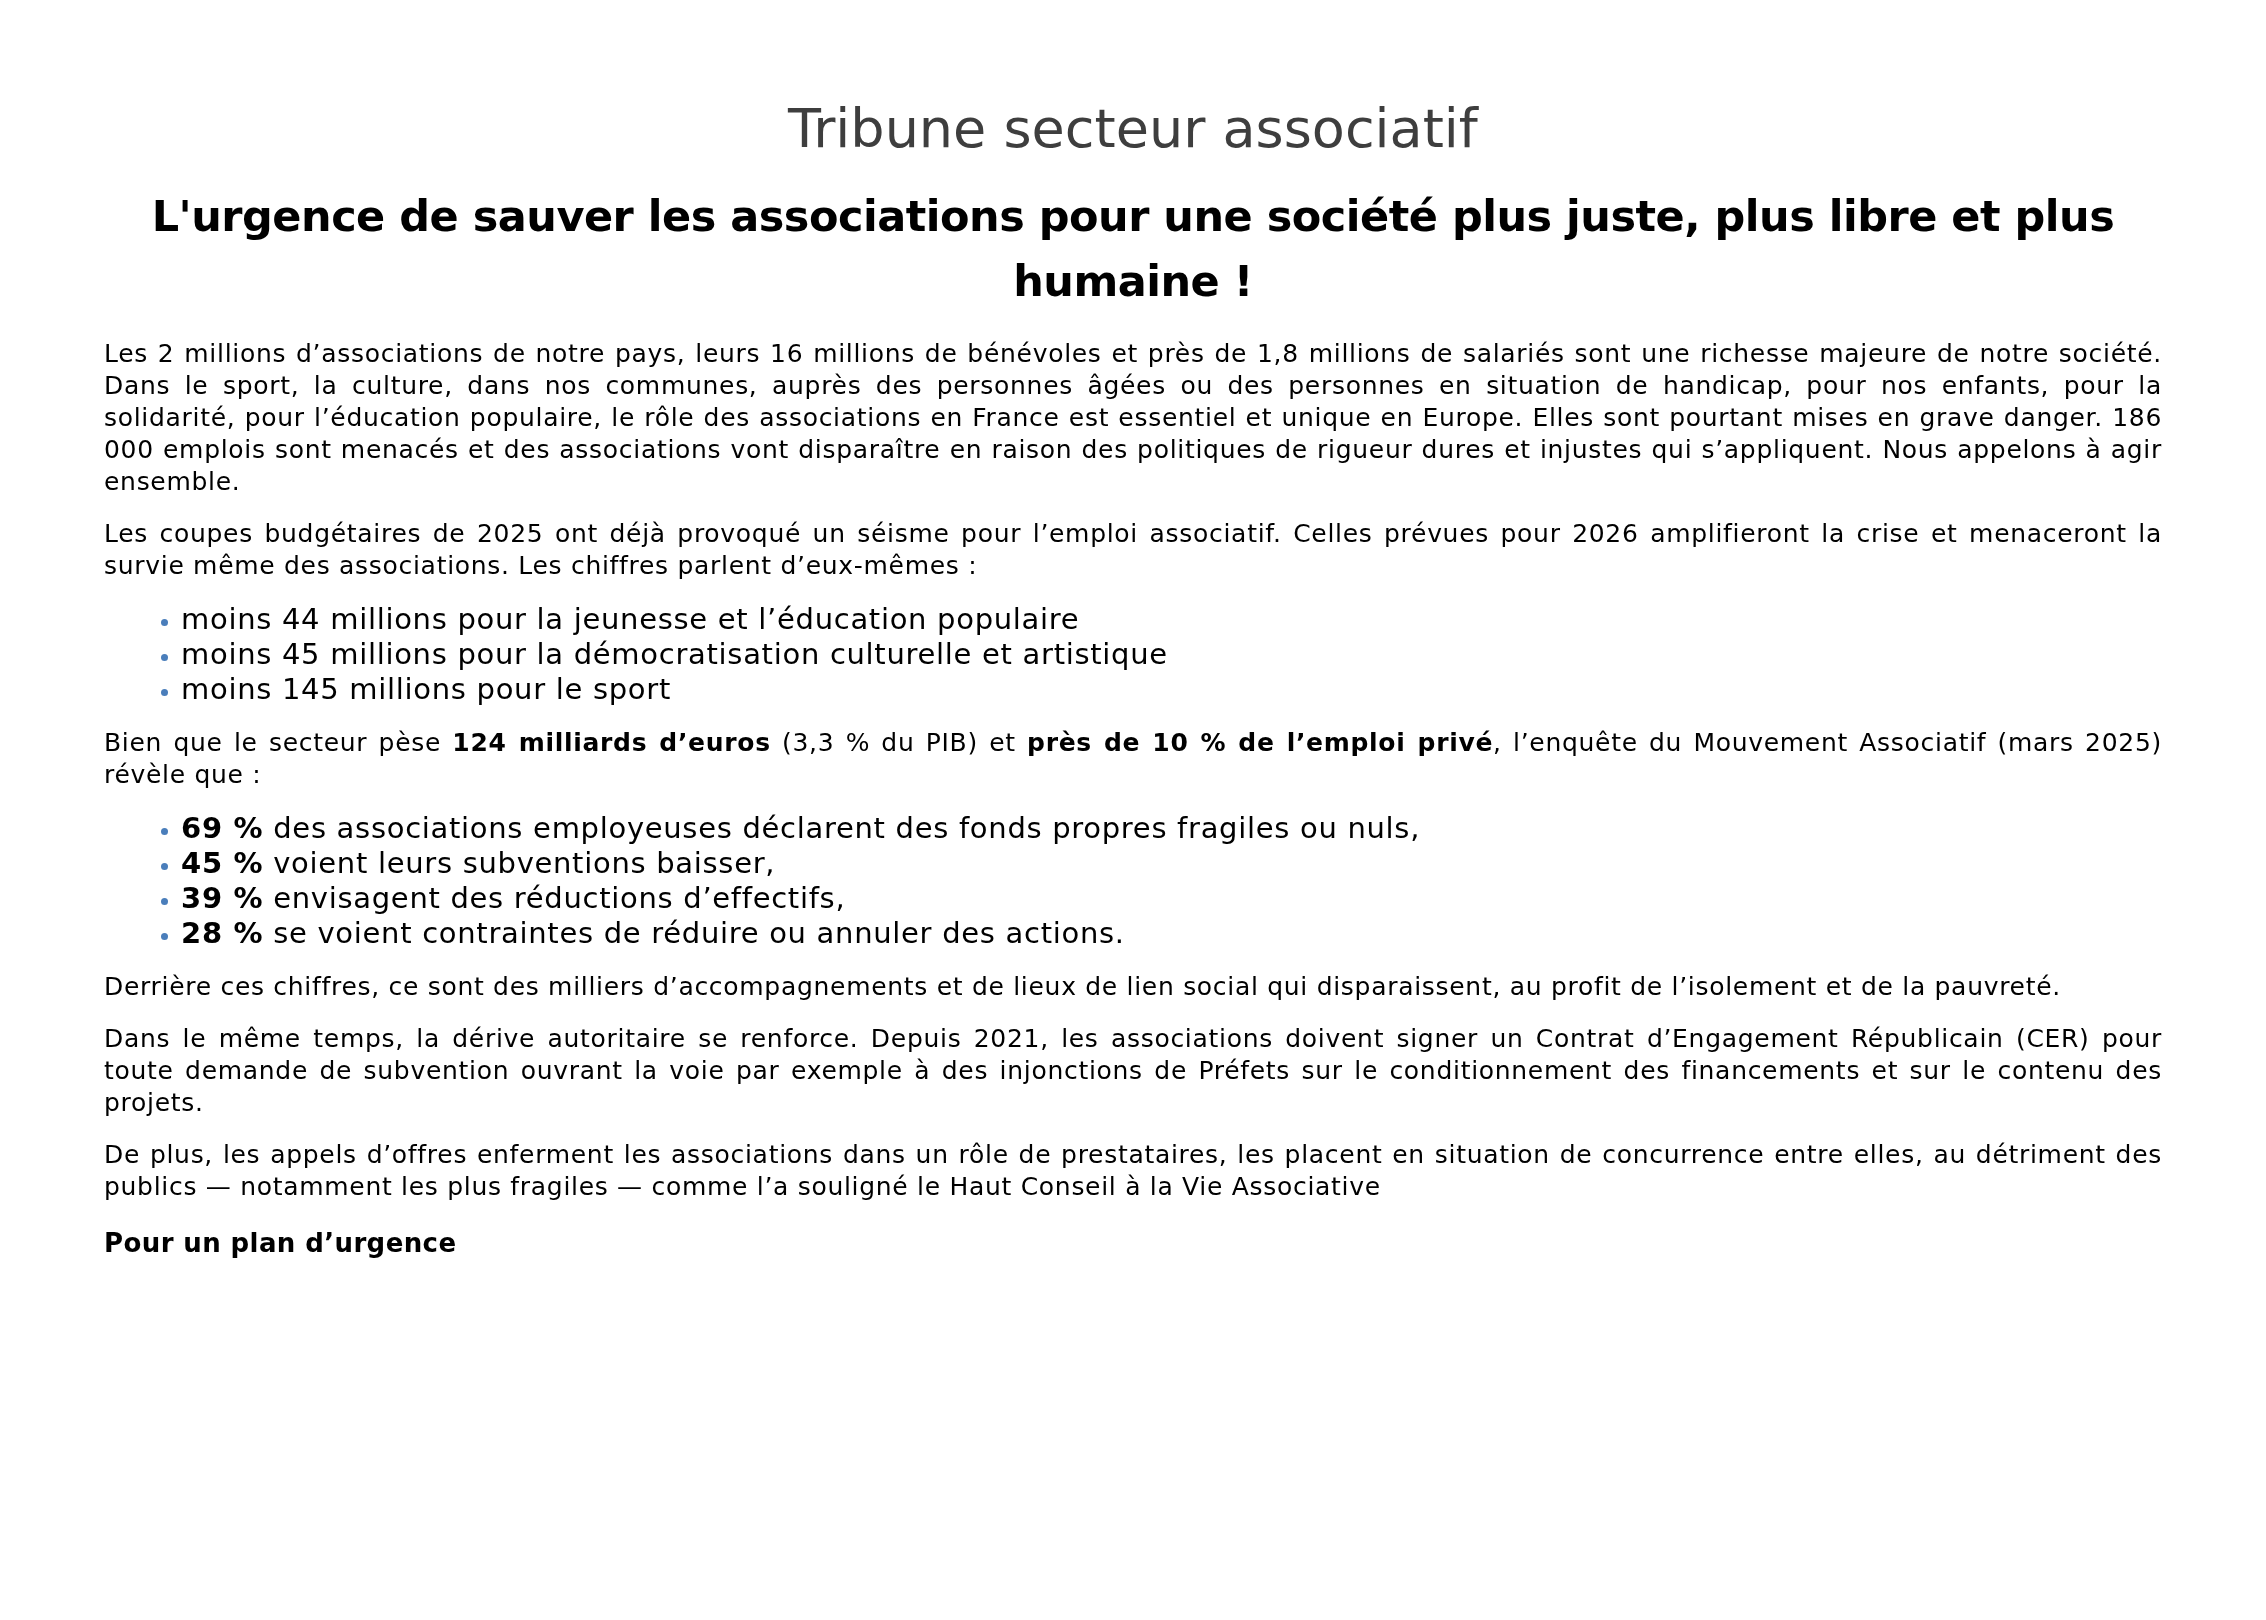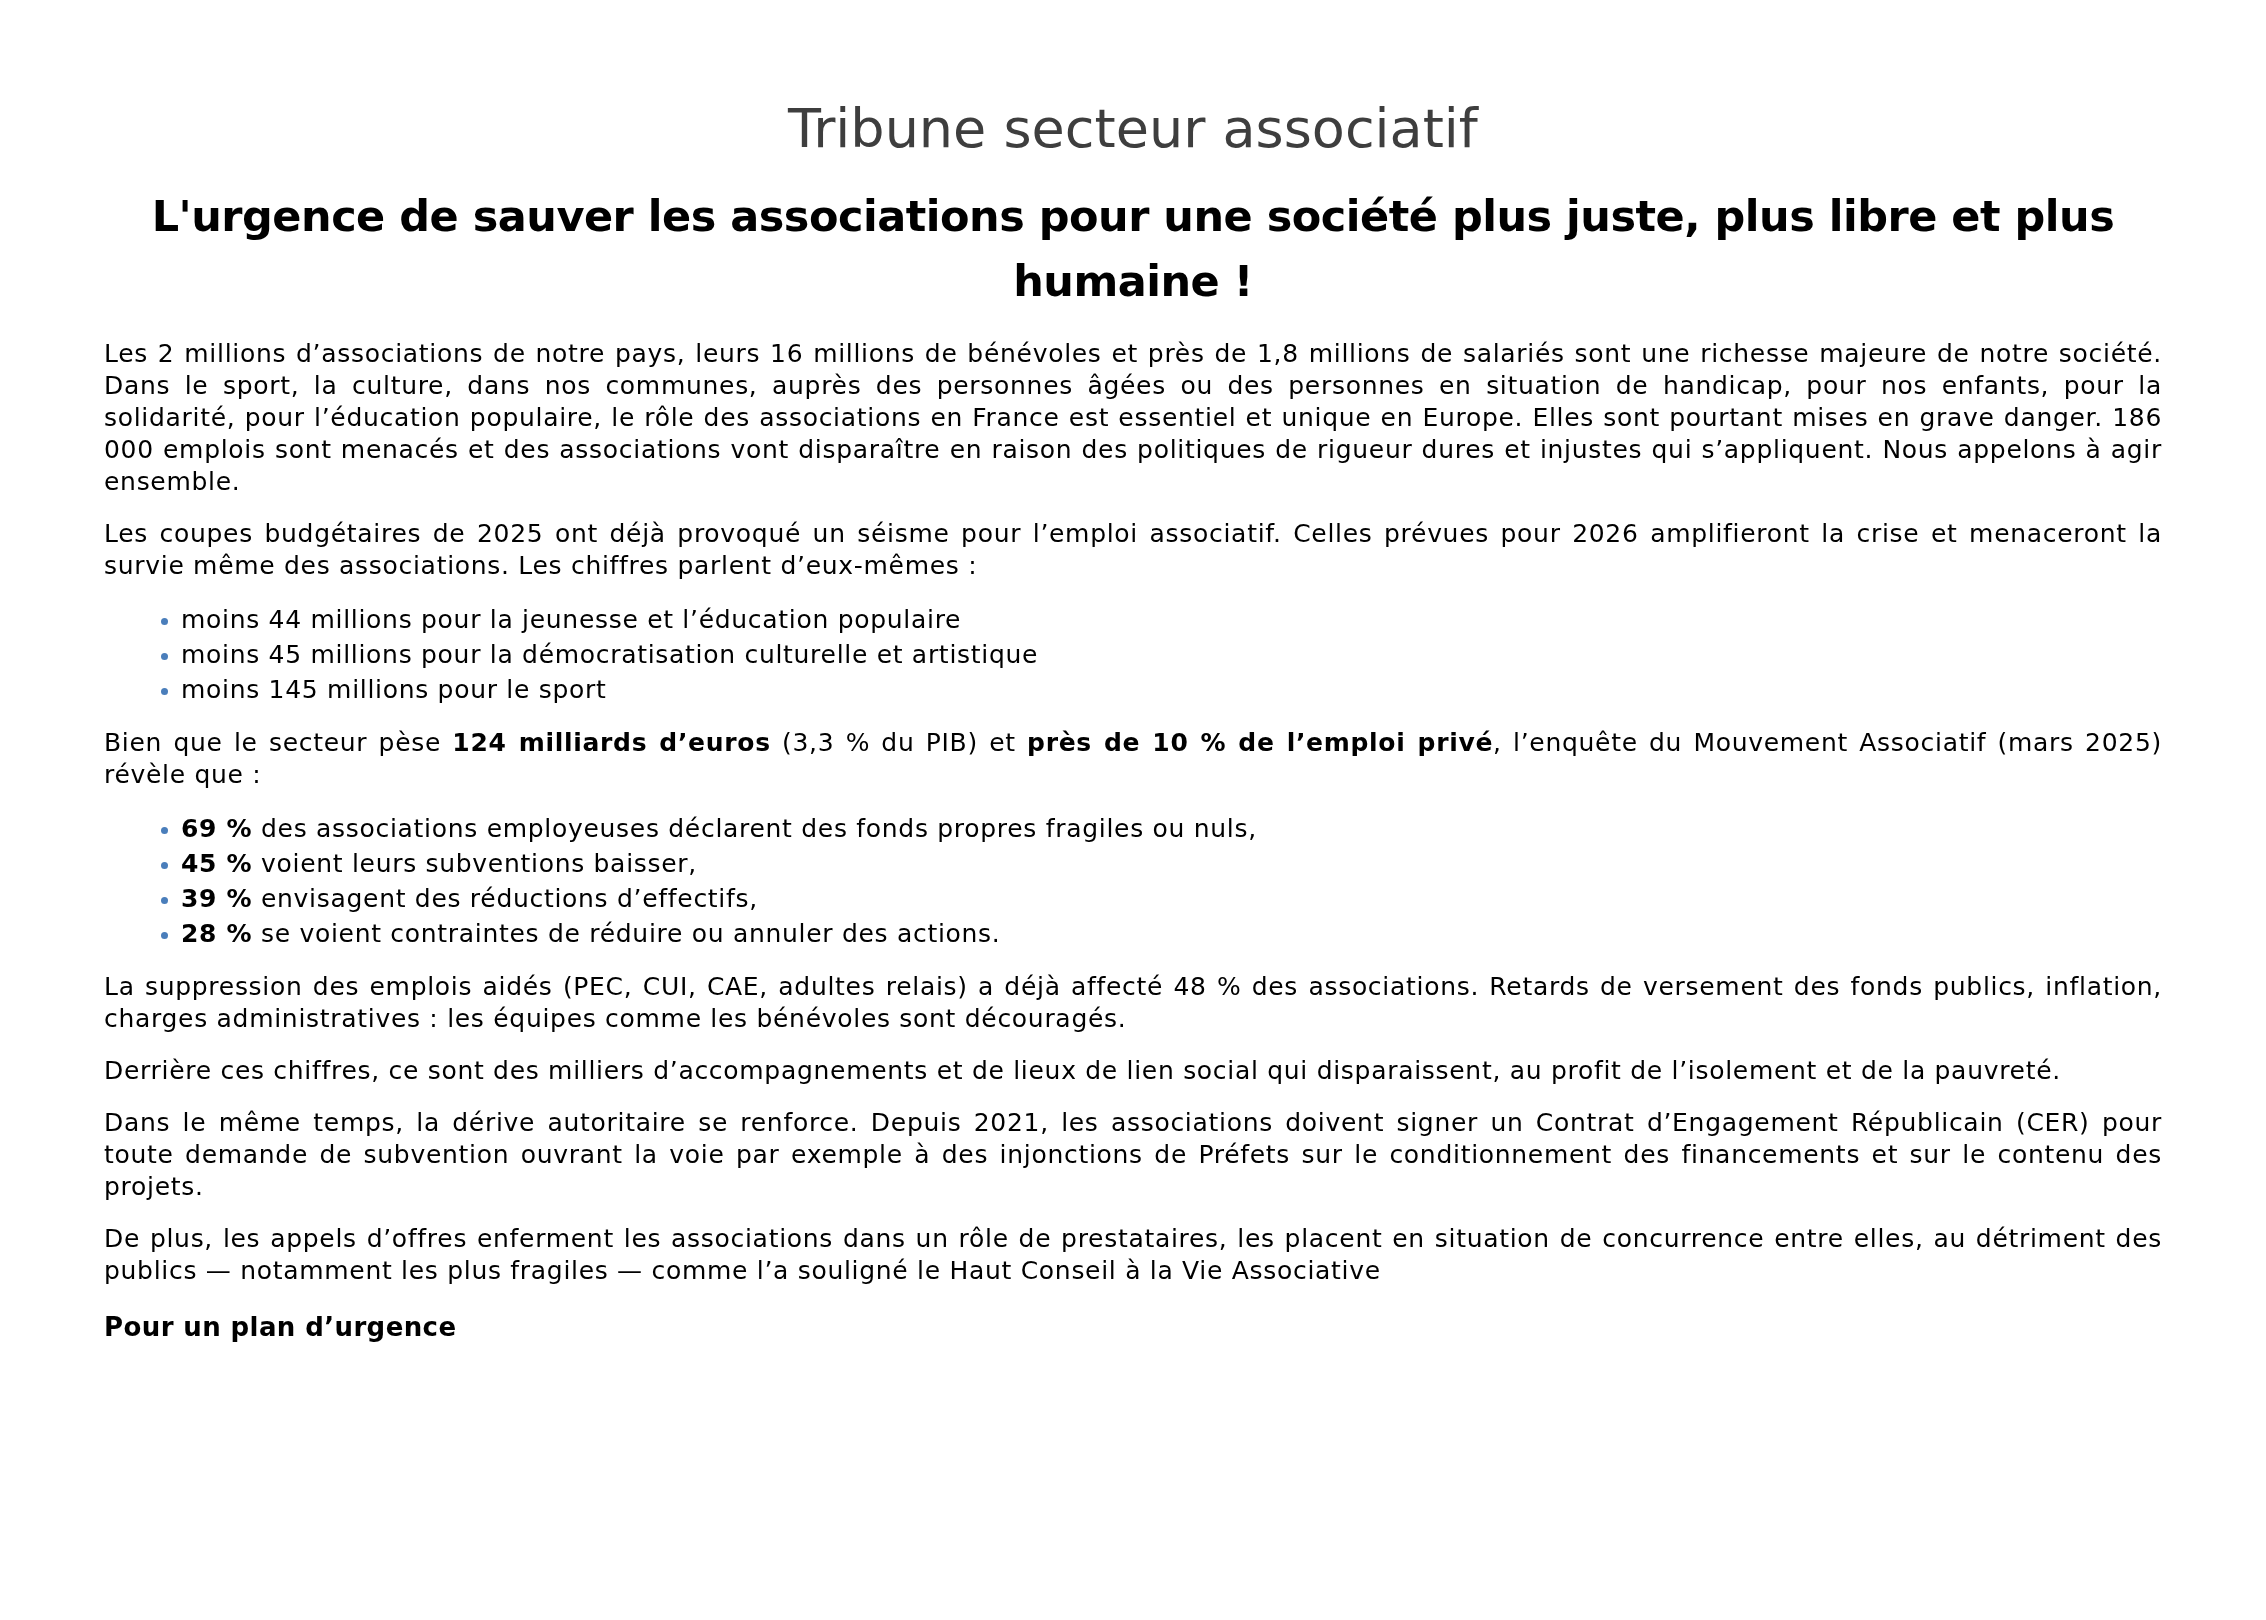--- a/index.html
+++ b/index.html
@@ -52,21 +52,21 @@
     line-height:34px;
     font-weight:700;
     letter-spacing:0.4px;
   }
   ul.blist{
     margin:16px 0;
     padding-left:77px;
     list-style:disc;
   }
   ul.blist li{
-    font-size:25px;
+    font-size:29px;
     line-height:35px;
     letter-spacing:0.7px;
   }
   ul.blist li::marker{
     color:var(--bullet);
     font-size:21.6px;
   }
   .b{font-weight:700;}
 </style>
 </head>
@@ -92,21 +92,20 @@
 
   <p class="para"><span>Bien que le secteur pèse </span><span class="b">124 milliards d’euros</span><span> (3,3 % du PIB) et </span><span class="b">près de 10 % de l’emploi privé</span><span>, l’enquête du Mouvement Associatif (mars 2025) révèle que :</span></p>
 
   <ul class="blist">
     <li><span class="b">69 %</span><span> des associations employeuses déclarent des fonds propres fragiles ou nuls,</span></li>
     <li><span class="b">45 %</span><span> voient leurs subventions baisser,</span></li>
     <li><span class="b">39 %</span><span> envisagent des réductions d’effectifs,</span></li>
     <li><span class="b">28 %</span><span> se voient contraintes de réduire ou annuler des actions.</span></li>
   </ul>
 
-  <p class="para">La suppression des emplois aidés (PEC, CUI, CAE, adultes relais) a déjà affecté 48 % des associations. Retards de versement des fonds publics, inflation, charges administratives : les équipes comme les bénévoles sont découragés.</p>
 
   <p class="para">Derrière ces chiffres, ce sont des milliers d’accompagnements et de lieux de lien social qui disparaissent, au profit de l’isolement et de la pauvreté.</p>
 
 
   <p class="para">Dans le même temps, la dérive autoritaire se renforce. Depuis 2021, les associations doivent signer un Contrat d’Engagement Républi­cain (CER) pour toute demande de subvention ouvrant la voie par exemple à des injonctions de Préfets sur le conditionnement des fi­nancements et sur le contenu des projets.</p>
 
   <p class="para">De plus, les appels d’offres enferment les associations dans un rôle de prestataires, les placent en situation de concurrence entre elles, au détriment des publics — notamment les plus fragiles — comme l’a souligné le Haut Conseil à la Vie Associative</p>
 
   <h3 class="h3">Pour un plan d’urgence</h3>
 

